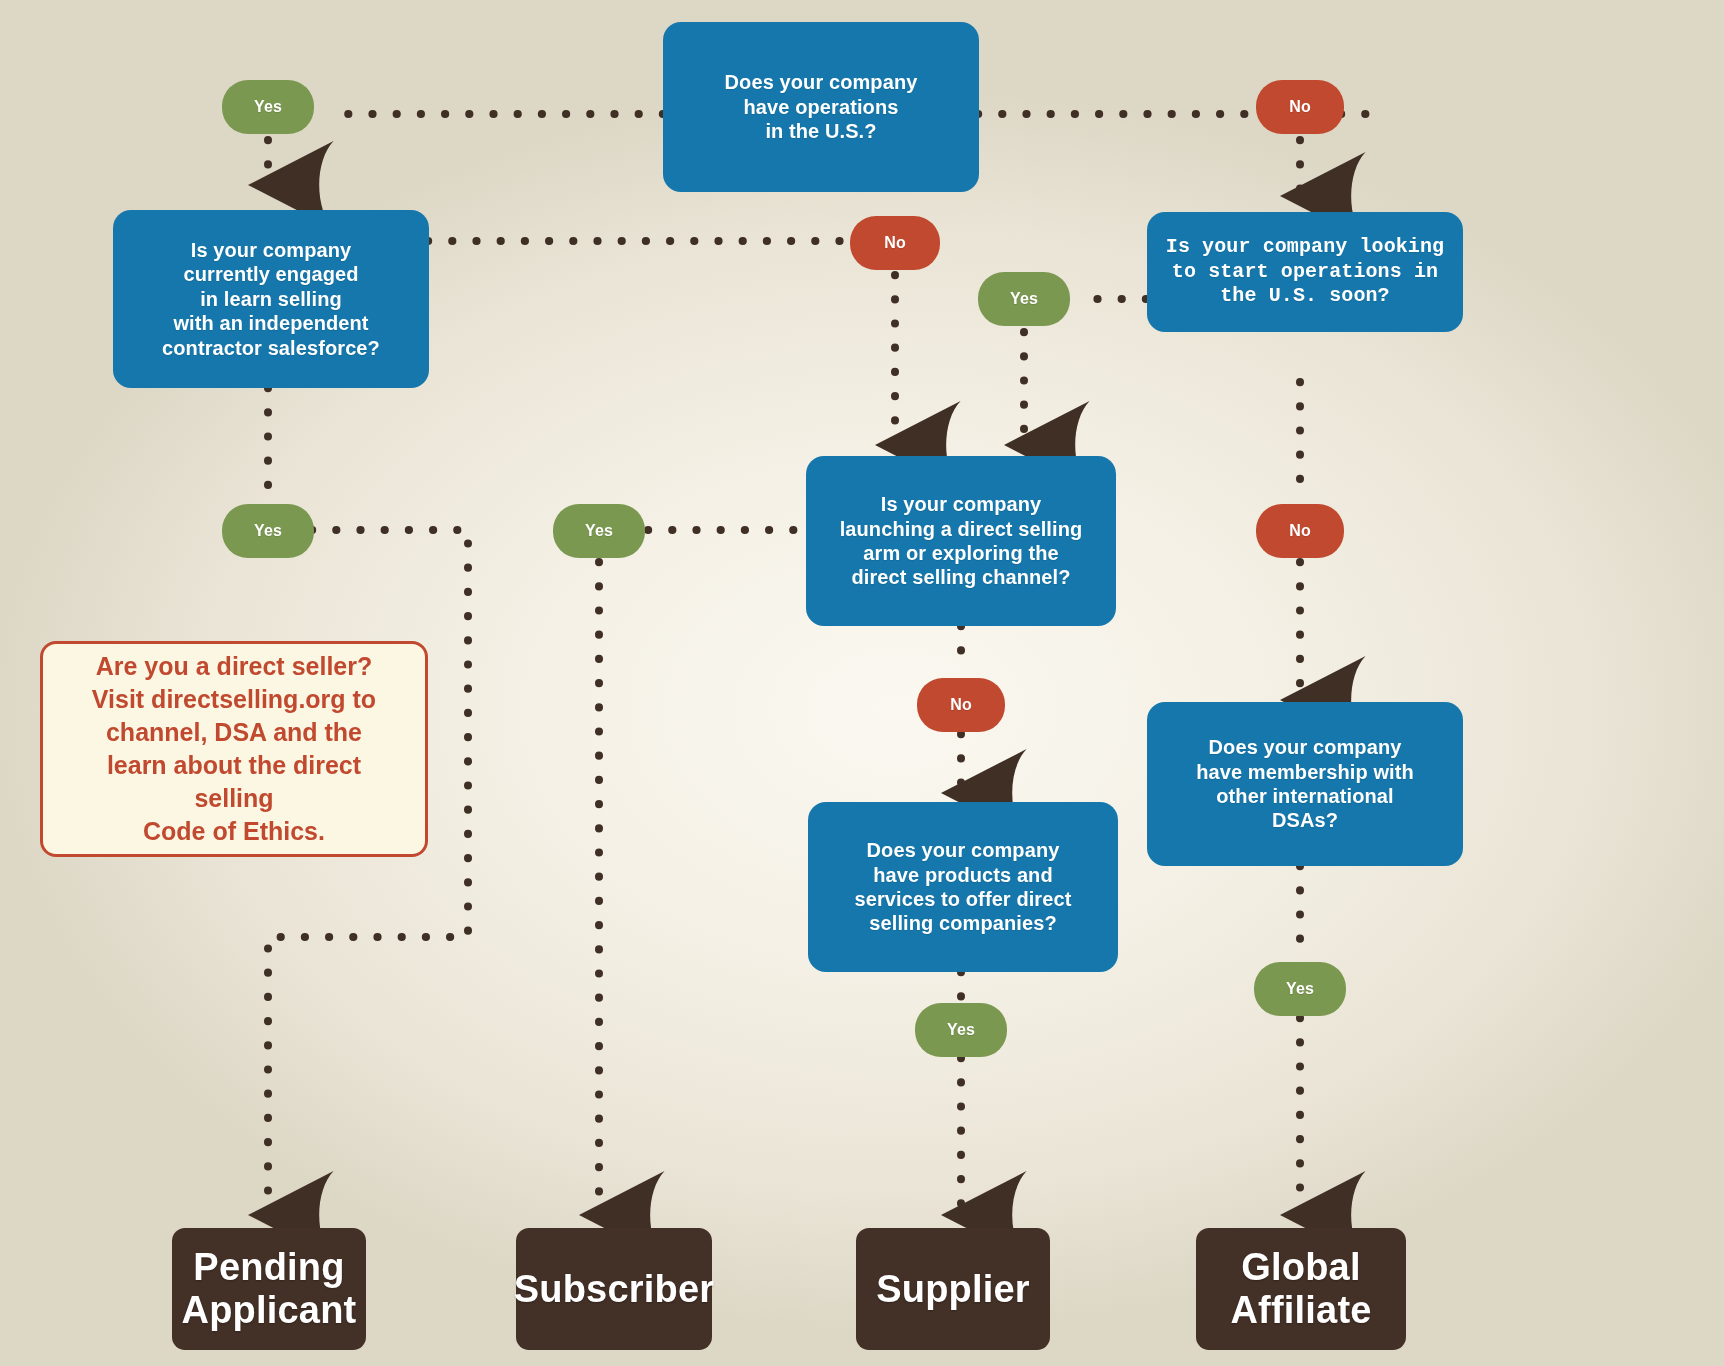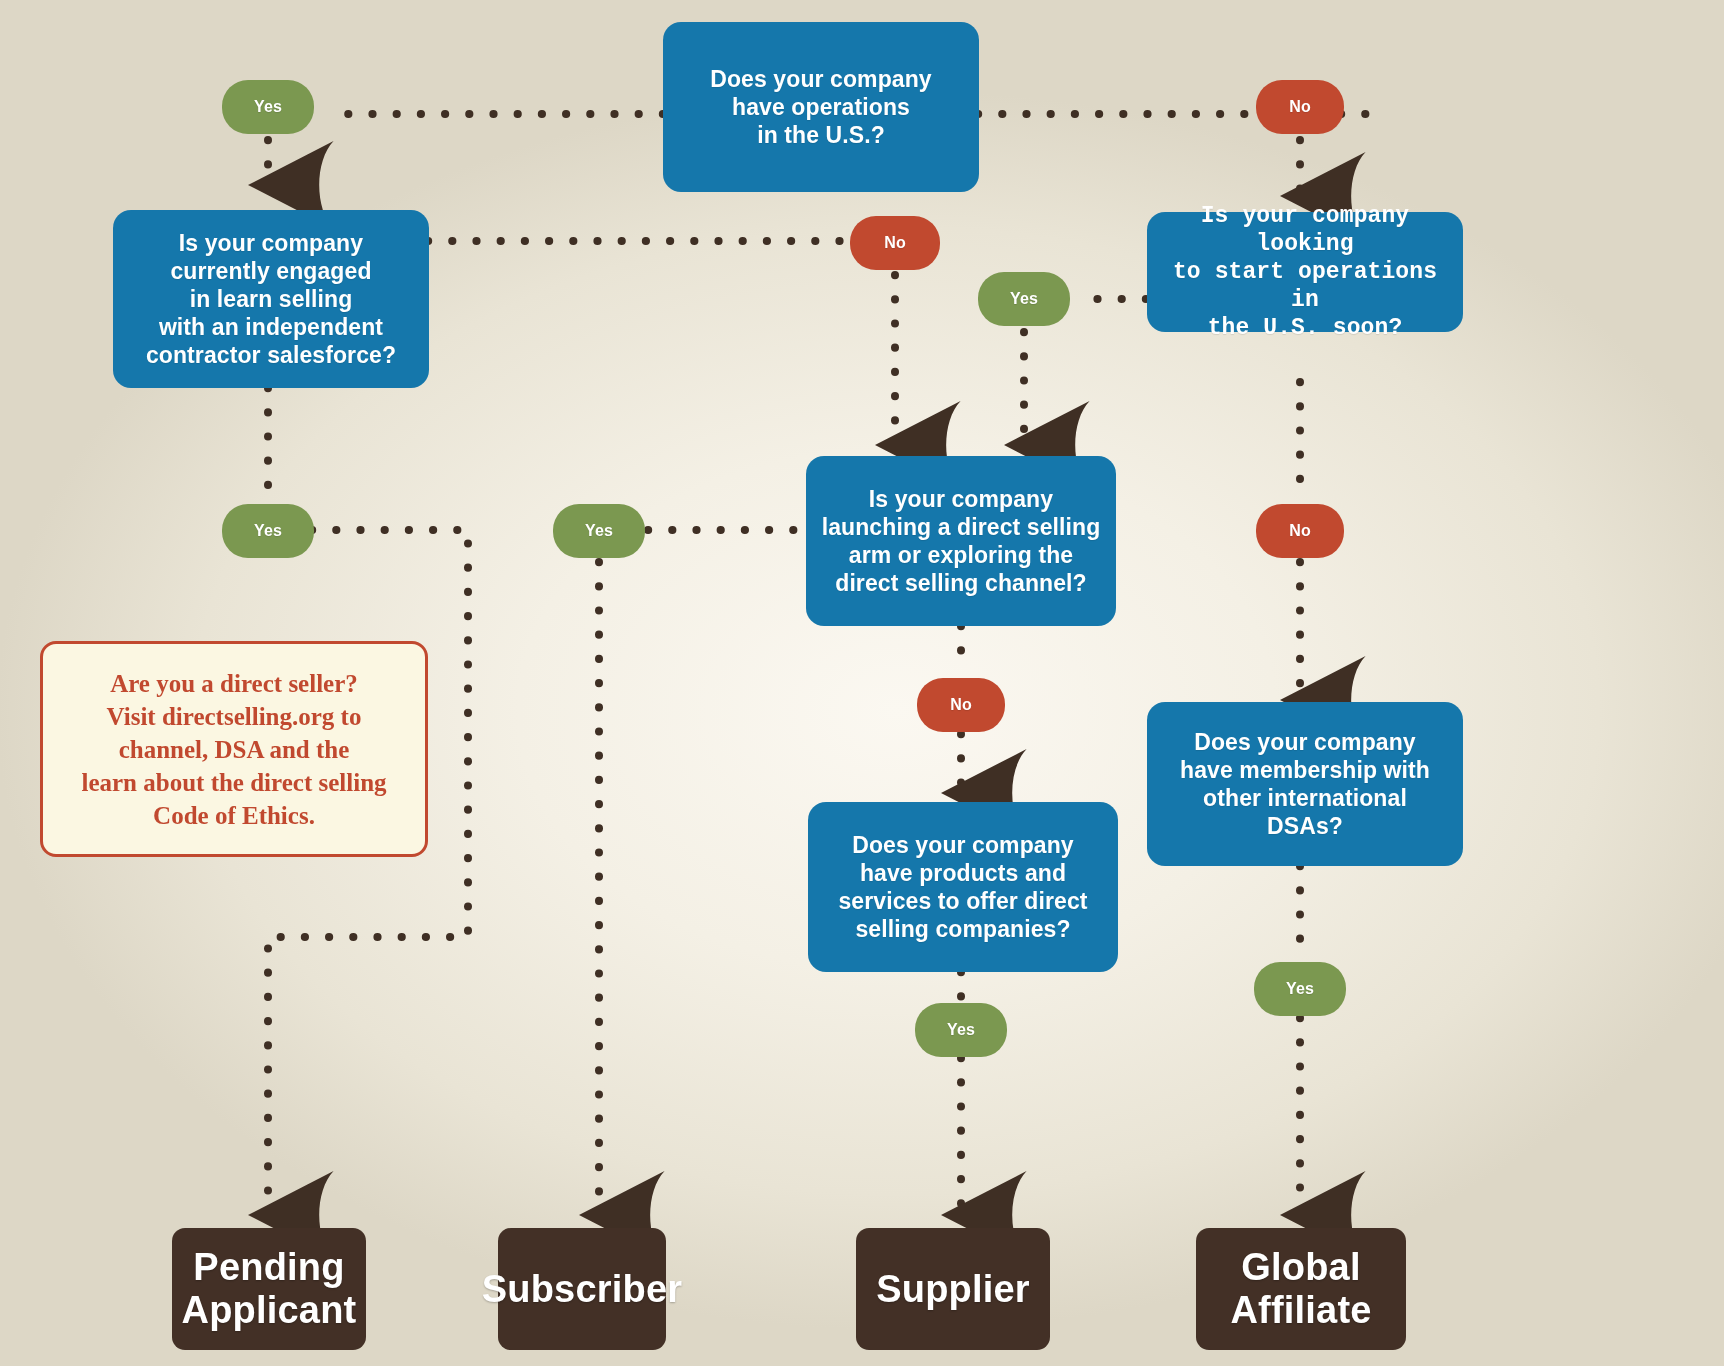--- a/index.html
+++ b/index.html
@@ -28,21 +28,21 @@
     box-sizing: border-box;
     display: flex;
     align-items: center;
     justify-content: center;
     text-align: center;
   }
   .decision {
     background: #1577ab;
     border-radius: 18px;
     color: #ffffff;
-    font-size: 23px;
+    font-size: 20px;
     font-weight: 700;
     line-height: 1.22;
     padding: 10px 14px;
     letter-spacing: 0.1px;
     text-shadow: 0 1px 1px rgba(0,0,0,0.10);
   }
   .pill {
     position: absolute;
     box-sizing: border-box;
     display: flex;
@@ -81,21 +81,20 @@
     justify-content: center;
     text-align: center;
     background: #fbf7e2;
     border: 3px solid #c1492f;
     border-radius: 16px;
     color: #c1492f;
     font-size: 25px;
     font-weight: 700;
     line-height: 1.32;
     padding: 12px 24px;
-    font-family: Liberation Serif, serif;
   }
   .nl { display: block; }
 </style>
 </head>
 <body>
 
 <div id="canvas">
 
   <svg id="edges" viewBox="0 0 1724 1366" xmlns="http://www.w3.org/2000/svg">
     <defs>
@@ -250,21 +249,21 @@
     </div>
   </div>
 
   <div class="terminal" style="left:163px; top:1228px; width:194px; height:122px;margin-left:9px;">
     <div>
       <span class="nl">Pending</span>
       <span class="nl">Applicant</span>
     </div>
   </div>
 
-  <div class="terminal" style="left:498px; top:1228px; width:168px; height:122px;">
+  <div class="terminal" style="left:516px; top:1228px; width:196px; height:122px;">
     <div>
       <span class="nl">Subscriber</span>
     </div>
   </div>
 
   <div class="terminal" style="left:856px; top:1228px; width:194px; height:122px;">
     <div>
       <span class="nl">Supplier</span>
     </div>
   </div>

